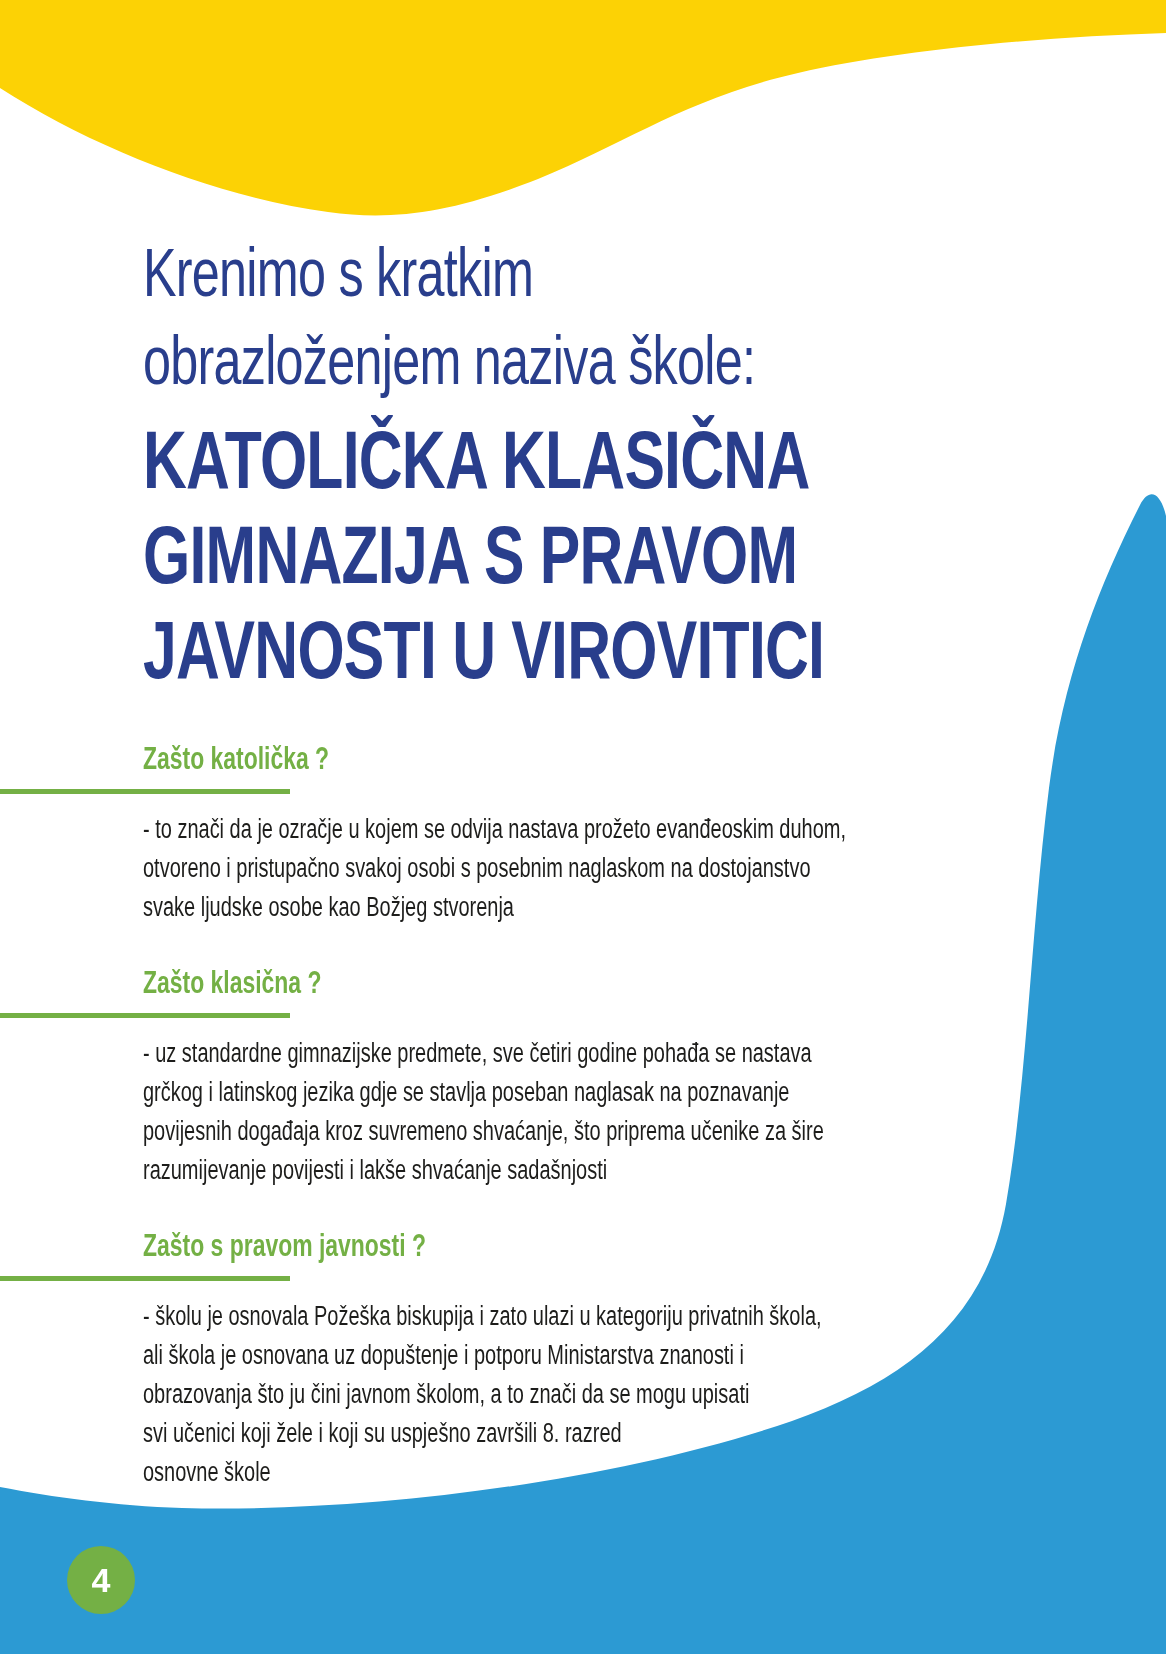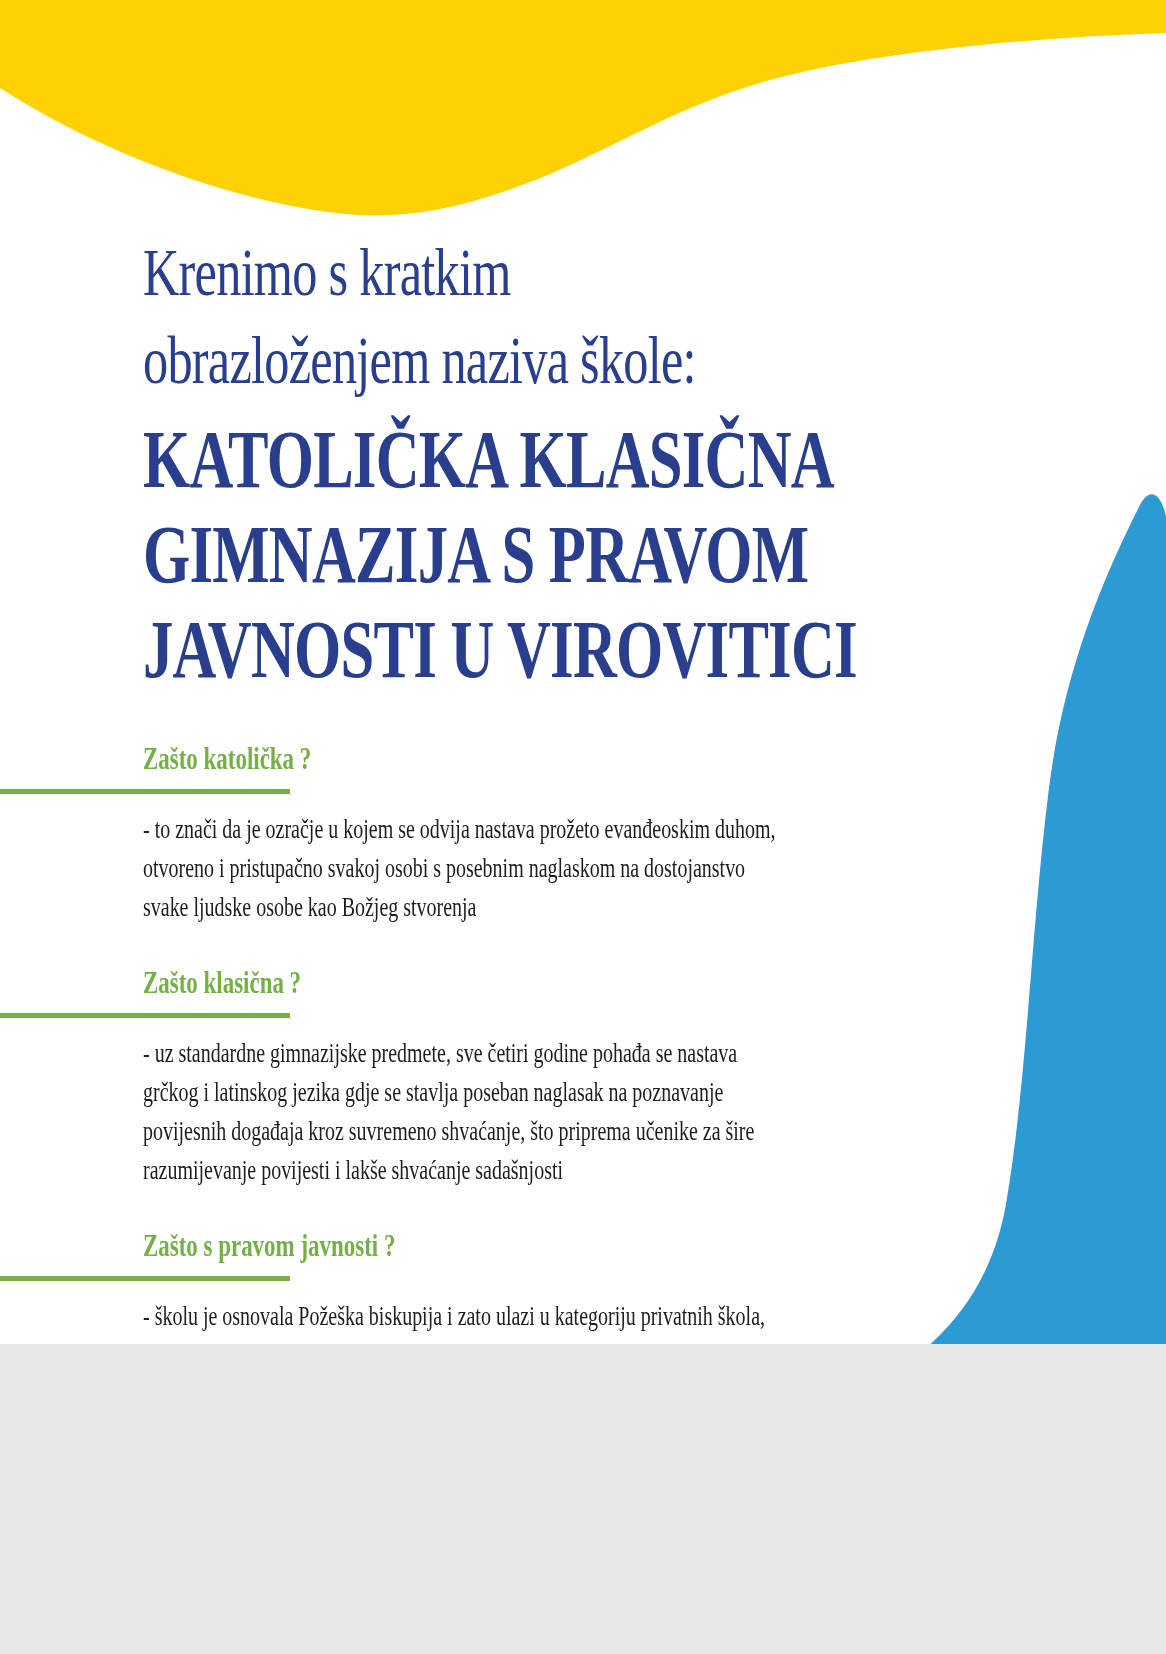--- a/index.html
+++ b/index.html
@@ -1,22 +1,22 @@
 <!DOCTYPE html>
 <html><head>
 <meta charset="utf-8">
 <style>
   html,body{margin:0;padding:0;background:#e8e8e8;}
   .page{
     position:relative;
-    width:1166px;height:1344px;
+    width:1166px;height:1654px;
     margin:0 auto;
     background:#ffffff;
     overflow:hidden;
-    font-family:Liberation Serif, serif;
+    font-family:Liberation Sans, sans-serif;
   }
   .bg-shapes{position:absolute;inset:0;z-index:0;}
   .content{
     position:absolute;
     left:143px;top:228px;
     width:1200px;
     z-index:2;
   }
   .squeeze{
     transform:scaleX(0.74);

